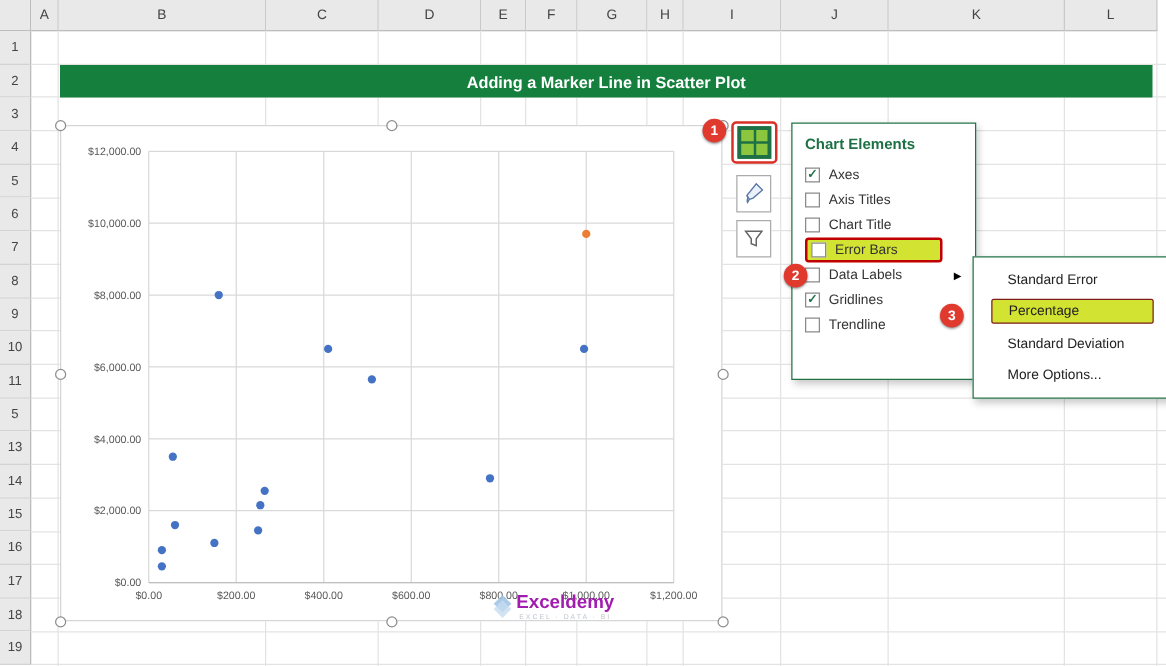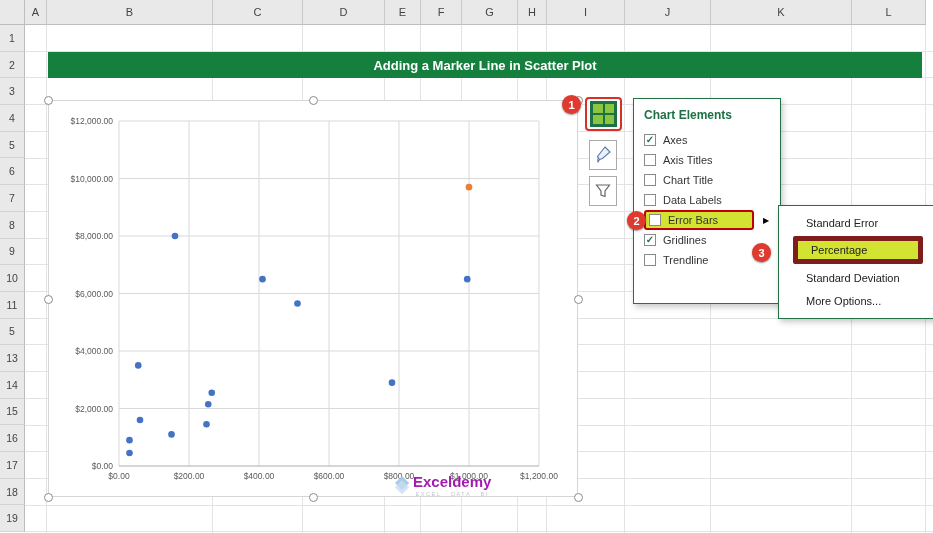--- a/index.html
+++ b/index.html
@@ -46,21 +46,21 @@
   .ce-popup{position:absolute;left:633px;top:98px;width:148px;height:206px;background:#fff;border:1px solid #217346;box-shadow:2px 3px 6px rgba(0,0,0,.22);padding:9px 0 0 10px;z-index:4}
   .ce-title{color:#1E7145;font-weight:bold;font-size:12px;margin-bottom:8px}
   .ce-item{display:flex;align-items:center;height:20px;font-size:11px;color:#333}
   .cb{width:12px;height:12px;border:1px solid #8A8A8A;background:#fff;margin-right:7px;font-size:10px;line-height:10px;color:#217346;text-align:center;font-weight:bold;flex:0 0 12px}
   .ce-item.hl{background:#D2E331;border:2px solid #C00000;border-radius:3px;width:110px;padding-left:3px}
   .sub-arrow{position:absolute;left:129px;top:117px;font-size:8px;color:#000}
 
   
   .sub-popup{position:absolute;left:778px;top:205px;width:160px;height:114px;background:#fff;border:1px solid #217346;box-shadow:2px 3px 6px rgba(0,0,0,.22);padding:5px 12px;display:flex;flex-direction:column;justify-content:space-around;z-index:4}
   .sub-item{font-size:11px;color:#222;padding:4px 0 4px 15px}
-  .sub-item.hl{background:#D2E331;border:5px solid #7f1d1d;border-radius:2px;margin:0 2px;padding:3px 0 3px 13px}
+  .sub-item.hl{background:#D2E331;border:1px solid #7f1d1d;border-radius:2px;margin:0 2px;padding:3px 0 3px 13px}
 
   
   .step{position:absolute;width:19px;height:19px;border-radius:50%;background:#E0392E;color:#fff;font-size:11px;font-weight:bold;display:flex;align-items:center;justify-content:center;box-shadow:0 1px 2px rgba(0,0,0,.45);z-index:5}
   .step1{left:562px;top:95px}
   .step2{left:627px;top:211px}
   .step3{left:752px;top:243px}
 </style>
 </head>
 <body>
 
@@ -235,27 +235,27 @@
           <span class="ce-lbl">Axes</span>
         </div>
         <div class="ce-item">
           <span class="cb"></span>
           <span class="ce-lbl">Axis Titles</span>
         </div>
         <div class="ce-item">
           <span class="cb"></span>
           <span class="ce-lbl">Chart Title</span>
         </div>
+        <div class="ce-item hl">
+          <span class="cb"></span>
+          <span class="ce-lbl">Error Bars</span>
+        </div>
         <div class="ce-item">
           <span class="cb"></span>
           <span class="ce-lbl">Data Labels</span>
-        </div>
-        <div class="ce-item hl">
-          <span class="cb"></span>
-          <span class="ce-lbl">Error Bars</span>
         </div>
         <div class="ce-item">
           <span class="cb">✓</span>
           <span class="ce-lbl">Gridlines</span>
         </div>
         <div class="ce-item">
           <span class="cb"></span>
           <span class="ce-lbl">Trendline</span>
         </div>
       </div>

